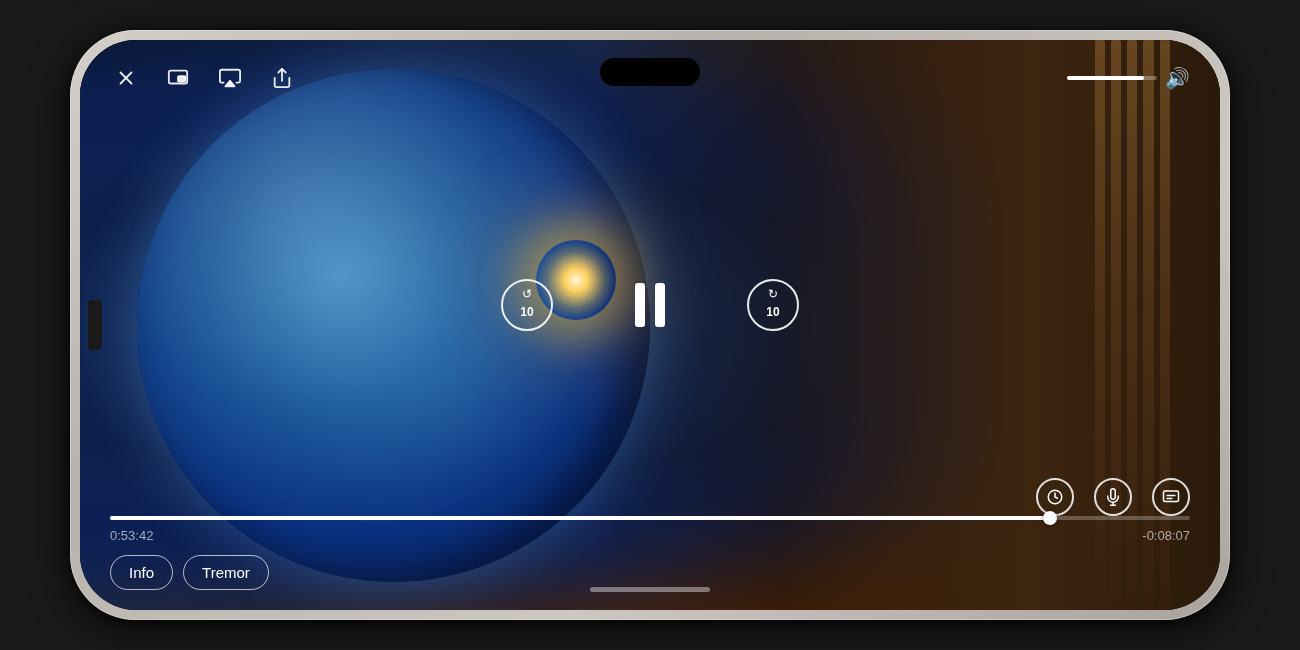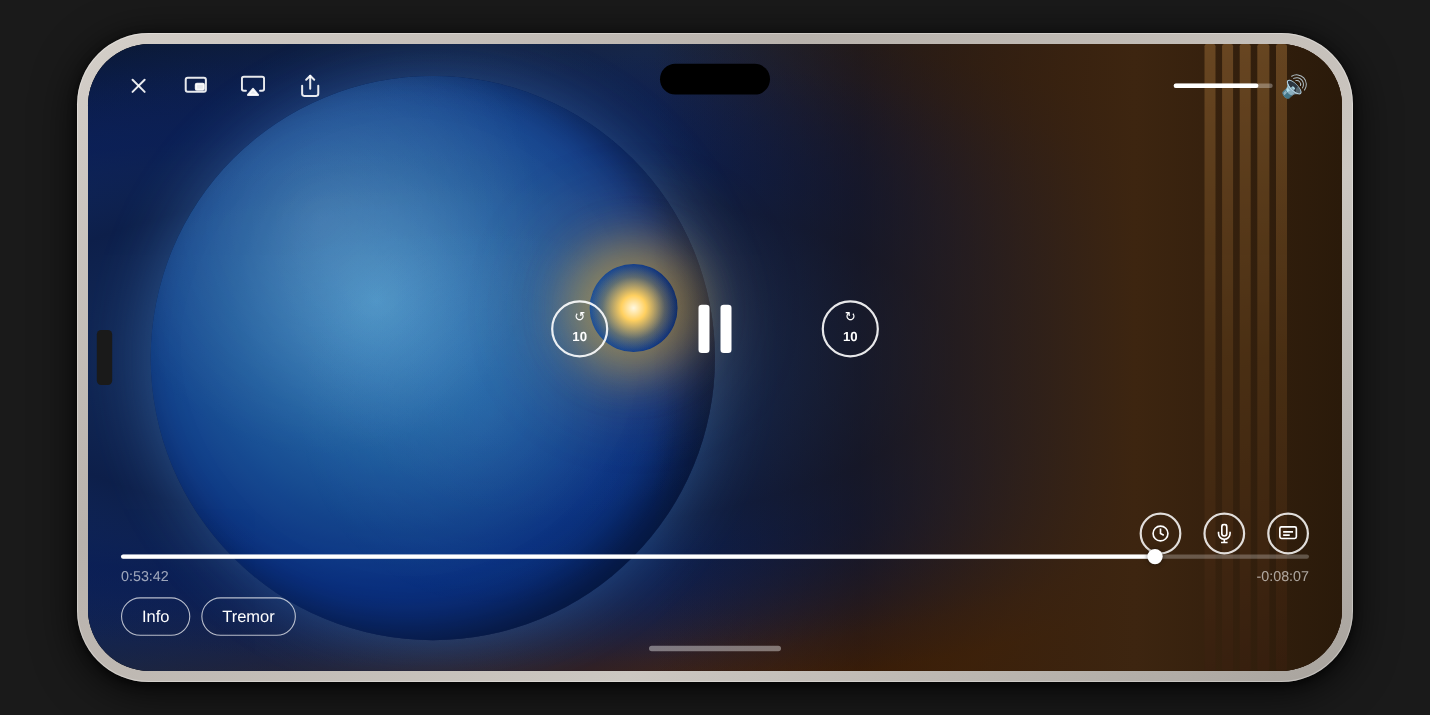--- a/index.html
+++ b/index.html
@@ -342,21 +342,21 @@
       justify-content: space-between;
       color: rgba(255,255,255,0.6);
       font-size: 13px;
       margin-bottom: 12px;
     }
 
     
     .bottom-buttons {
       display: flex;
       gap: 10px;
-      padding: 0 30px 32px 30px;
+      padding: 0 30px 20px 30px;
     }
 
     .pill-btn {
       border: 1.5px solid rgba(255,255,255,0.7);
       border-radius: 20px;
       padding: 8px 18px;
       color: white;
       font-size: 15px;
       font-weight: 500;
       background: transparent;

